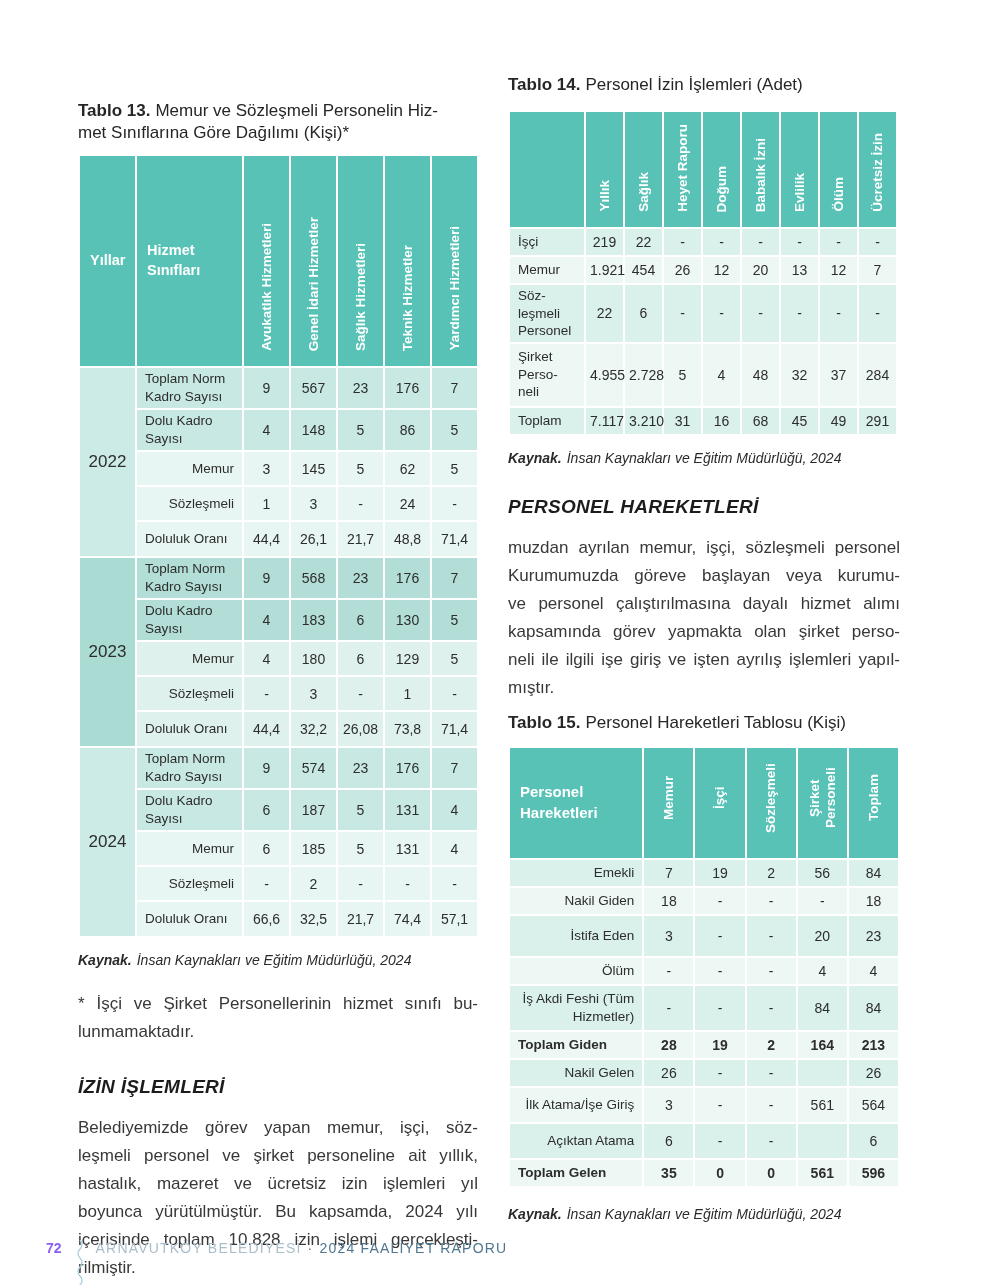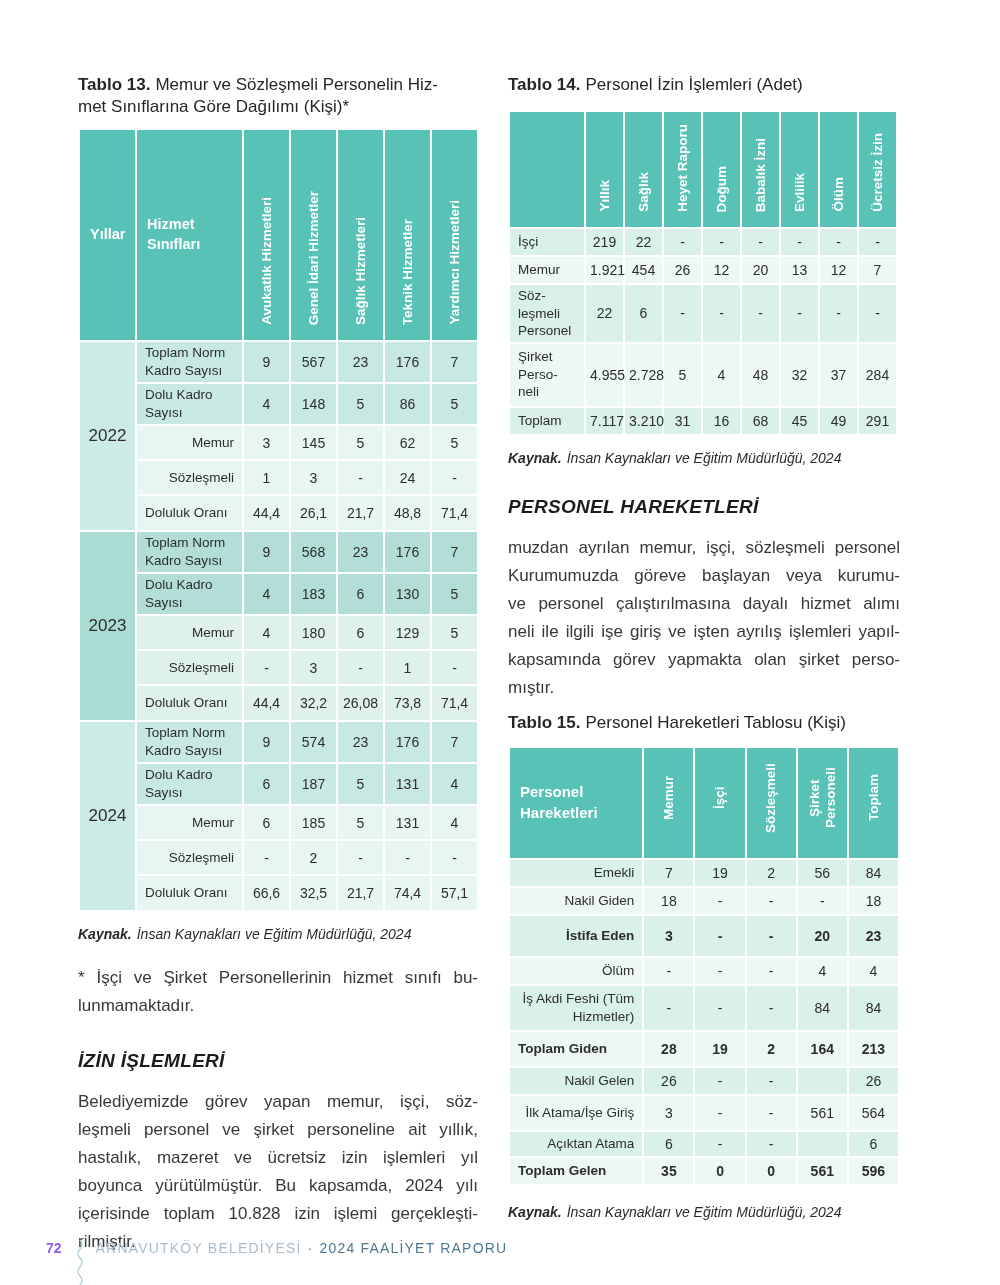--- a/index.html
+++ b/index.html
@@ -1,19 +1,19 @@
 <!DOCTYPE html>
 <html style="--teal: #58c2b6; --t13-year-a: #cdebe6; --t13-dark-a: #c8e9e3; --t13-light-a: #e7f6f2; --t13-year-b: #abdcd4; --t13-dark-b: #b2ded7; --t13-light-b: #def1ec; --row-tint: #daf0eb; --row-lite: #edf8f5; --footer-page-color: #2f4f66; --footer-brand-light: #aabdca; --footer-brand-dark: #4e768e;"><head>
 <meta charset="utf-8">
 <style>
   html,body{margin:0;padding:0;background:#fff;}
   .page{position:relative;width:1000px;height:1285px;background:#fff;overflow:hidden;
         font-family:"Liberation Sans",sans-serif;color:#2d2d2d;}
   .content{display:flex;padding:74px 0 0 78px;gap:30px;}
-  .colL{width:400px;flex:0 0 400px;}
+  .colL{width:400px;flex:0 0 400px;margin-top:26px;}
   .colR{width:392px;flex:0 0 392px;}
 
   
   .tbl-title{font-size:17px;line-height:22px;color:#262626;margin:0 0 10px 0;}
   .tbl-title .b{font-weight:800;}
   .tbl-title .rest{margin-left:5px;}
   .kaynak{font-size:14px;font-style:italic;color:#2a2a2a;margin:14px 0 0 0;}
   .kaynak .kb{font-weight:800;}
   .kaynak .rest{margin-left:5px;}
   .note{margin-top:22px;}
@@ -333,22 +333,22 @@
       <div class="kaynak">
         <span class="kb">Kaynak.</span><span class="rest">İnsan Kaynakları ve Eğitim Müdürlüğü, 2024</span>
       </div>
 
       <div class="heading">PERSONEL HAREKETLERİ</div>
 
       <div class="para" id="hareket-para">
           <div class="pline j">muzdan ayrılan memur, işçi, sözleşmeli personel</div>
           <div class="pline j">Kurumumuzda göreve başlayan veya kurumu-</div>
           <div class="pline j">ve personel çalıştırılmasına dayalı hizmet alımı</div>
+          <div class="pline j">kapsamında görev yapmakta olan şirket perso-</div>
           <div class="pline j">neli ile ilgili işe giriş ve işten ayrılış işlemleri yapıl-</div>
-          <div class="pline j">kapsamında görev yapmakta olan şirket perso-</div>
           <div class="pline">mıştır.</div>
         </div>
 
       <div class="tbl-title" style="margin:10px 0 12px 0;">
         <span class="b">Tablo 15.</span><span class="rest">Personel Hareketleri Tablosu (Kişi)</span>
       </div>
 
       <table class="t t15">
         <colgroup>
           <col style="width:132px">
@@ -376,21 +376,21 @@
               <td class="num tint">84</td>
             </tr>
             <tr style="height: 26px;">
               <td class="rlabel lite ra">Nakil Giden</td>
               <td class="num lite">18</td>
               <td class="num lite">-</td>
               <td class="num lite">-</td>
               <td class="num lite">-</td>
               <td class="num lite">18</td>
             </tr>
-            <tr style="height: 40px; font-weight: bold;">
+            <tr style="height: 40px;">
               <td class="rlabel tint ra">İstifa Eden</td>
               <td class="num tint">3</td>
               <td class="num tint">-</td>
               <td class="num tint">-</td>
               <td class="num tint">20</td>
               <td class="num tint">23</td>
             </tr>
             <tr style="height: 26px;">
               <td class="rlabel lite ra">Ölüm</td>
               <td class="num lite">-</td>
@@ -400,21 +400,21 @@
               <td class="num lite">4</td>
             </tr>
             <tr style="height: 44px;">
               <td class="rlabel tint ra">İş Akdi Feshi (Tüm Hizmetler)</td>
               <td class="num tint">-</td>
               <td class="num tint">-</td>
               <td class="num tint">-</td>
               <td class="num tint">84</td>
               <td class="num tint">84</td>
             </tr>
-            <tr class="boldrow" style="height: 34px;">
+            <tr class="boldrow" style="height: 26px;">
               <td class="rlabel lite la">Toplam Giden</td>
               <td class="num lite">28</td>
               <td class="num lite">19</td>
               <td class="num lite">2</td>
               <td class="num lite">164</td>
               <td class="num lite">213</td>
             </tr>
             <tr style="height: 26px;">
               <td class="rlabel tint ra">Nakil Gelen</td>
               <td class="num tint">26</td>
@@ -424,21 +424,21 @@
               <td class="num tint">26</td>
             </tr>
             <tr style="height: 34px; margin-left: 33px;">
               <td class="rlabel lite ra">İlk Atama/İşe Giriş</td>
               <td class="num lite">3</td>
               <td class="num lite">-</td>
               <td class="num lite">-</td>
               <td class="num lite">561</td>
               <td class="num lite">564</td>
             </tr>
-            <tr style="height: 24px; padding-left: 28px;">
+            <tr style="height: 34px; padding-left: 28px;">
               <td class="rlabel tint ra">Açıktan Atama</td>
               <td class="num tint">6</td>
               <td class="num tint">-</td>
               <td class="num tint">-</td>
               <td class="num tint"></td>
               <td class="num tint">6</td>
             </tr>
             <tr class="boldrow" style="height: 26px;">
               <td class="rlabel lite la">Toplam Gelen</td>
               <td class="num lite">35</td>

